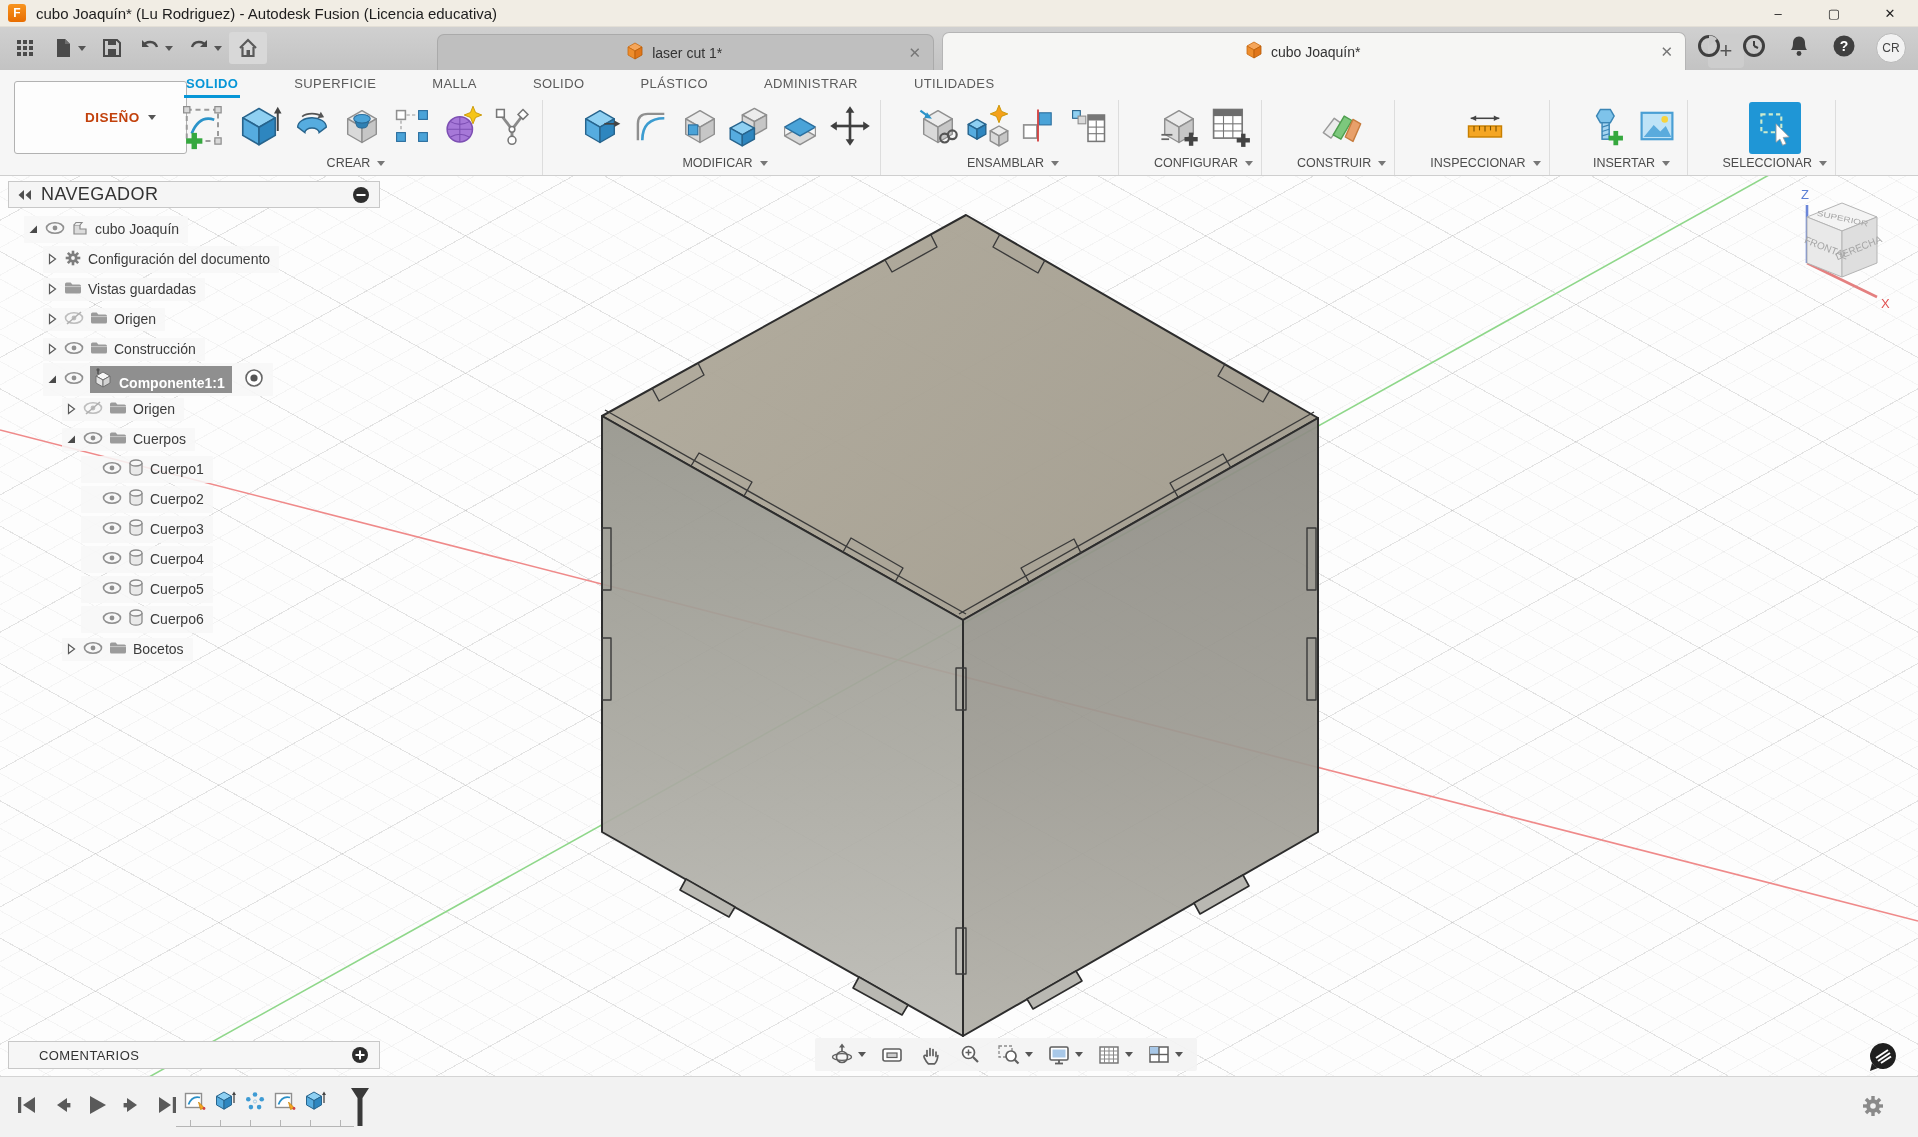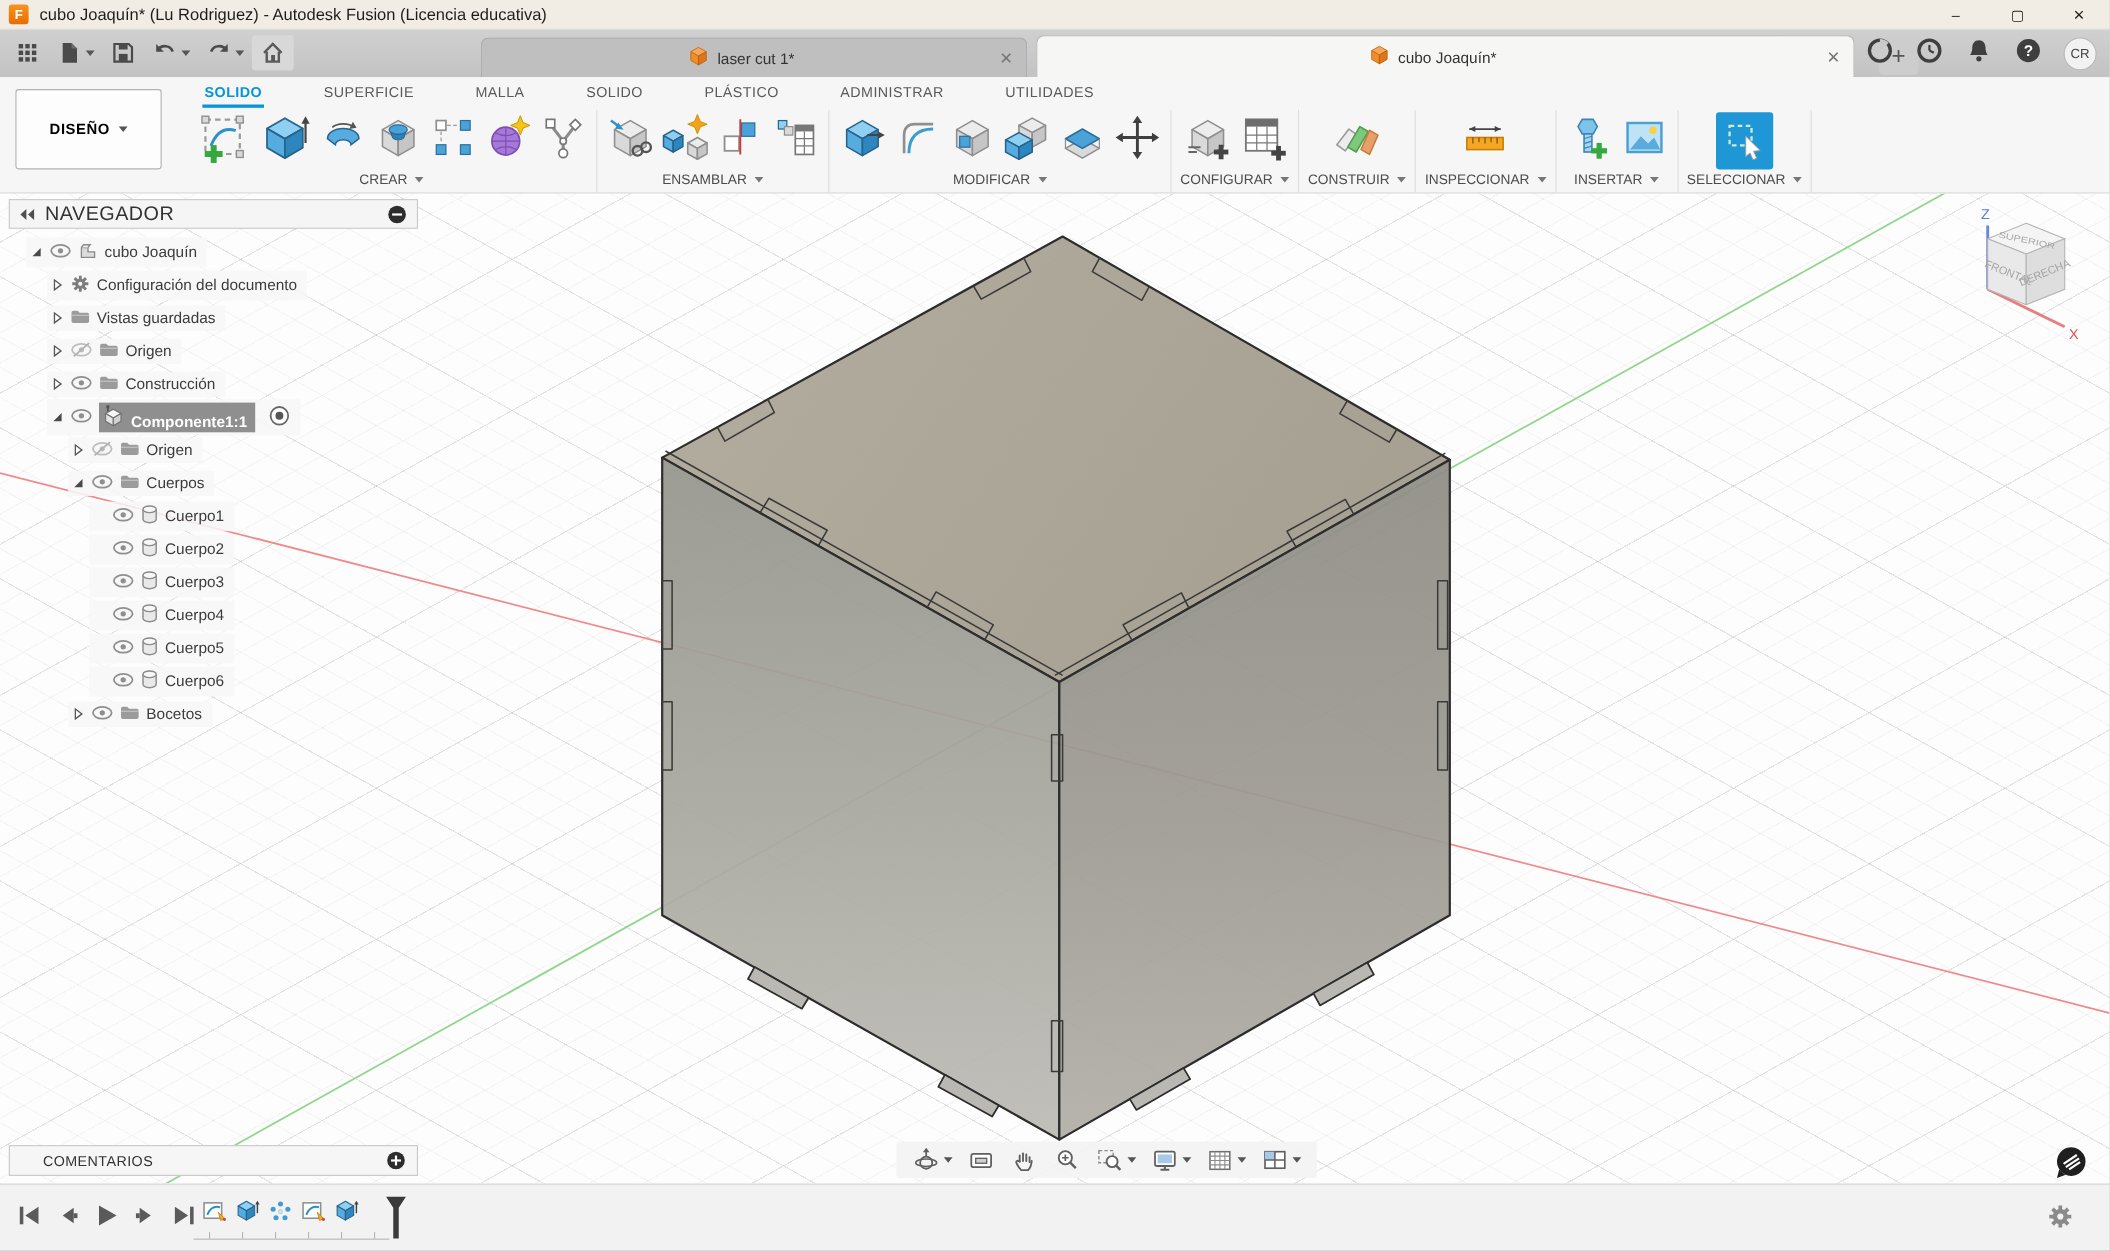--- a/index.html
+++ b/index.html
@@ -33,25 +33,25 @@
   .addtab{width:36px;height:34px;margin-left:14px;margin-bottom:2px;border-radius:4px;background:#cdcdcd;
           display:flex;align-items:center;justify-content:center;color:#555;font-size:22px;}
   .statusicons{position:absolute;right:12px;top:6px;display:flex;align-items:center;gap:19px;}
   .avatar{width:30px;height:30px;border-radius:50%;background:#f2f2f2;border:1px solid #b9b9b9;
           display:flex;align-items:center;justify-content:center;font-size:12px;color:#444;box-sizing:border-box;}
   
   .ribbon{position:absolute;left:0;top:70px;width:100%;height:106px;background:#f6f6f6;
           border-bottom:1px solid #cfcfcf;box-sizing:border-box;}
   .workspace{position:absolute;left:14px;top:11px;width:131px;height:71px;background:#fdfdfd;
              border:1px solid #b2b2b2;border-radius:3px;display:flex;align-items:center;justify-content:center;
-             font-size:13.5px;font-weight:bold;color:#000000;letter-spacing:.5px;}
+             font-size:13.5px;font-weight:bold;color:#c2410c;letter-spacing:.5px;padding-left:40px;}
   .rtabs{position:absolute;left:184px;top:0;height:29px;display:flex;gap:52px;align-items:center;}
   .rtab{font-size:13px;color:#5a5a5a;letter-spacing:.4px;padding:5px 2px 4px;border-bottom:3px solid transparent;}
   .rtab.active{color:#0696d7;font-weight:bold;border-bottom-color:#0696d7;}
-  .rgroups{position:absolute;left:170px;top:30px;height:75px;display:flex;}
+  .rgroups{position:absolute;left:170px;top:30px;height:75px;display:flex;gap:27px;}
   .rgroup{display:flex;flex-direction:column;align-items:center;justify-content:flex-start;
           border-right:1px solid #ddd;padding:0 8px;box-sizing:border-box;}
   .rgicons{display:flex;align-items:center;gap:6px;height:55px;}
   .rgicons svg{width:44px;height:44px;}
   .rgicons .big svg{width:50px;height:50px;}
   .selbtn{width:52px;height:52px;background:#1f96d6;border-radius:3px;display:flex;align-items:center;justify-content:center;}
   .selbtn svg{width:42px;height:42px;}
   .rglabel{font-size:12.5px;color:#4c4c4c;display:flex;align-items:center;gap:4px;margin-top:1px;}
   .rglabel .caret{border-top-color:#777;}
   
@@ -284,60 +284,20 @@
               </svg></div>
           </div>
           <div class="rglabel">
             <span>CREAR</span>
             <span class="caret"></span>
           </div>
         </div>
         <div class="rgroup">
           <div class="rgicons">
             <div><svg viewBox="0 0 40 40" width="40" height="40" xmlns="http://www.w3.org/2000/svg">
-                <polygon points="20,6 33,13.5 20,21 7,13.5" fill="#ececec" stroke="#8f8f8f" stroke-width="1.3" stroke-linejoin="round"></polygon>
-                <polygon points="7,13.5 20,21 20,35 7,27.5" fill="#d9d9d9" stroke="#8f8f8f" stroke-width="1.3" stroke-linejoin="round"></polygon>
-                <polygon points="33,13.5 33,27.5 20,35 20,21" fill="#c6c6c6" stroke="#8f8f8f" stroke-width="1.3" stroke-linejoin="round"></polygon>
-                <line x1="4" y1="6" x2="12" y2="12" stroke="#2b93c9" stroke-width="2"></line>
-                <path d="M10 7.5 L14.5 13.5 L7.5 12.5 Z" fill="#2b93c9"></path>
-                <circle cx="26" cy="31" r="4" fill="none" stroke="#555" stroke-width="2"></circle>
-                <circle cx="33" cy="28" r="4" fill="none" stroke="#555" stroke-width="2"></circle>
-              </svg></div>
-            <div><svg viewBox="0 0 40 40" width="40" height="40" xmlns="http://www.w3.org/2000/svg">
-                <polygon points="10,14 18,18.5 10,23 2,18.5" fill="#8fd0f2" stroke="#27648d" stroke-width="1.3" stroke-linejoin="round"></polygon>
-                <polygon points="2,18.5 10,23 10,32 2,27.5" fill="#56acdf" stroke="#27648d" stroke-width="1.3" stroke-linejoin="round"></polygon>
-                <polygon points="18,18.5 18,27.5 10,32 10,23" fill="#2e86bf" stroke="#27648d" stroke-width="1.3" stroke-linejoin="round"></polygon>
-                <polygon points="30,20 38,24.5 30,29 22,24.5" fill="#ececec" stroke="#8f8f8f" stroke-width="1.3" stroke-linejoin="round"></polygon>
-                <polygon points="22,24.5 30,29 30,38 22,33.5" fill="#d9d9d9" stroke="#8f8f8f" stroke-width="1.3" stroke-linejoin="round"></polygon>
-                <polygon points="38,24.5 38,33.5 30,38 30,29" fill="#c6c6c6" stroke="#8f8f8f" stroke-width="1.3" stroke-linejoin="round"></polygon>
-                <path d="M30 1 L32.3 6.7 L38 9 L32.3 11.3 L30 17 L27.7 11.3 L22 9 L27.7 6.7 Z" fill="#f5a11b" stroke="#c79400" stroke-width="0.8"></path>
-              </svg></div>
-            <div><svg viewBox="0 0 40 40" width="40" height="40" xmlns="http://www.w3.org/2000/svg">
-                <rect x="7" y="19" width="12" height="12" fill="#fff" stroke="#8f8f8f" stroke-width="1.5"></rect>
-                <rect x="21" y="8" width="11" height="11" fill="#4aa3d8" stroke="#2a6e9e"></rect>
-                <line x1="20" y1="5" x2="20" y2="34" stroke="#d23b3b" stroke-width="1.6"></line>
-              </svg></div>
-            <div><svg viewBox="0 0 40 40" width="40" height="40" xmlns="http://www.w3.org/2000/svg">
-                <rect x="6" y="6" width="7" height="7" fill="#8fd0f2" stroke="#27648d"></rect>
-                <rect x="11" y="11" width="7" height="7" fill="#d9d9d9" stroke="#8f8f8f"></rect>
-                <rect x="20" y="10" width="15" height="24" fill="#fff" stroke="#777" stroke-width="1.4"></rect>
-                <rect x="20" y="10" width="15" height="5" fill="#777"></rect>
-                <line x1="20" y1="21" x2="35" y2="21" stroke="#777"></line>
-                <line x1="20" y1="27" x2="35" y2="27" stroke="#777"></line>
-                <line x1="27.5" y1="15" x2="27.5" y2="34" stroke="#777"></line>
-              </svg></div>
-          </div>
-          <div class="rglabel">
-            <span>ENSAMBLAR</span>
-            <span class="caret"></span>
-          </div>
-        </div>
-        <div class="rgroup">
-          <div class="rgicons">
-            <div><svg viewBox="0 0 40 40" width="40" height="40" xmlns="http://www.w3.org/2000/svg">
                 <polygon points="20,6 33,13.5 20,21 7,13.5" fill="#8fd0f2" stroke="#27648d" stroke-width="1.3" stroke-linejoin="round"></polygon>
                 <polygon points="7,13.5 20,21 20,35 7,27.5" fill="#56acdf" stroke="#27648d" stroke-width="1.3" stroke-linejoin="round"></polygon>
                 <polygon points="33,13.5 33,27.5 20,35 20,21" fill="#2e86bf" stroke="#27648d" stroke-width="1.3" stroke-linejoin="round"></polygon>
                 <line x1="24" y1="18" x2="36" y2="18" stroke="#444" stroke-width="1.6"></line>
                 <path d="M33 15 L38.5 18 L33 21 Z" fill="#444"></path>
               </svg></div>
             <div><svg viewBox="0 0 40 40" width="40" height="40" xmlns="http://www.w3.org/2000/svg">
                 <path d="M9 33 V18 Q9 9 18 9 H33" fill="none" stroke="#8f8f8f" stroke-width="2.2"></path>
                 <path d="M13 33 Q13 13 33 13" fill="none" stroke="#3c9cd0" stroke-width="2.4"></path>
               </svg></div>
@@ -367,20 +327,60 @@
                   <line x1="7" y1="20" x2="33" y2="20"></line>
                 </g>
                 <path d="M20 2 L24 8 H16 Z" fill="#3f3f3f"></path>
                 <path d="M20 38 L16 32 H24 Z" fill="#3f3f3f"></path>
                 <path d="M2 20 L8 16 V24 Z" fill="#3f3f3f"></path>
                 <path d="M38 20 L32 16 V24 Z" fill="#3f3f3f"></path>
               </svg></div>
           </div>
           <div class="rglabel">
             <span>MODIFICAR</span>
+            <span class="caret"></span>
+          </div>
+        </div>
+        <div class="rgroup">
+          <div class="rgicons">
+            <div><svg viewBox="0 0 40 40" width="40" height="40" xmlns="http://www.w3.org/2000/svg">
+                <polygon points="20,6 33,13.5 20,21 7,13.5" fill="#ececec" stroke="#8f8f8f" stroke-width="1.3" stroke-linejoin="round"></polygon>
+                <polygon points="7,13.5 20,21 20,35 7,27.5" fill="#d9d9d9" stroke="#8f8f8f" stroke-width="1.3" stroke-linejoin="round"></polygon>
+                <polygon points="33,13.5 33,27.5 20,35 20,21" fill="#c6c6c6" stroke="#8f8f8f" stroke-width="1.3" stroke-linejoin="round"></polygon>
+                <line x1="4" y1="6" x2="12" y2="12" stroke="#2b93c9" stroke-width="2"></line>
+                <path d="M10 7.5 L14.5 13.5 L7.5 12.5 Z" fill="#2b93c9"></path>
+                <circle cx="26" cy="31" r="4" fill="none" stroke="#555" stroke-width="2"></circle>
+                <circle cx="33" cy="28" r="4" fill="none" stroke="#555" stroke-width="2"></circle>
+              </svg></div>
+            <div><svg viewBox="0 0 40 40" width="40" height="40" xmlns="http://www.w3.org/2000/svg">
+                <polygon points="10,14 18,18.5 10,23 2,18.5" fill="#8fd0f2" stroke="#27648d" stroke-width="1.3" stroke-linejoin="round"></polygon>
+                <polygon points="2,18.5 10,23 10,32 2,27.5" fill="#56acdf" stroke="#27648d" stroke-width="1.3" stroke-linejoin="round"></polygon>
+                <polygon points="18,18.5 18,27.5 10,32 10,23" fill="#2e86bf" stroke="#27648d" stroke-width="1.3" stroke-linejoin="round"></polygon>
+                <polygon points="30,20 38,24.5 30,29 22,24.5" fill="#ececec" stroke="#8f8f8f" stroke-width="1.3" stroke-linejoin="round"></polygon>
+                <polygon points="22,24.5 30,29 30,38 22,33.5" fill="#d9d9d9" stroke="#8f8f8f" stroke-width="1.3" stroke-linejoin="round"></polygon>
+                <polygon points="38,24.5 38,33.5 30,38 30,29" fill="#c6c6c6" stroke="#8f8f8f" stroke-width="1.3" stroke-linejoin="round"></polygon>
+                <path d="M30 1 L32.3 6.7 L38 9 L32.3 11.3 L30 17 L27.7 11.3 L22 9 L27.7 6.7 Z" fill="#f5a11b" stroke="#c79400" stroke-width="0.8"></path>
+              </svg></div>
+            <div><svg viewBox="0 0 40 40" width="40" height="40" xmlns="http://www.w3.org/2000/svg">
+                <rect x="7" y="19" width="12" height="12" fill="#fff" stroke="#8f8f8f" stroke-width="1.5"></rect>
+                <rect x="21" y="8" width="11" height="11" fill="#4aa3d8" stroke="#2a6e9e"></rect>
+                <line x1="20" y1="5" x2="20" y2="34" stroke="#d23b3b" stroke-width="1.6"></line>
+              </svg></div>
+            <div><svg viewBox="0 0 40 40" width="40" height="40" xmlns="http://www.w3.org/2000/svg">
+                <rect x="6" y="6" width="7" height="7" fill="#8fd0f2" stroke="#27648d"></rect>
+                <rect x="11" y="11" width="7" height="7" fill="#d9d9d9" stroke="#8f8f8f"></rect>
+                <rect x="20" y="10" width="15" height="24" fill="#fff" stroke="#777" stroke-width="1.4"></rect>
+                <rect x="20" y="10" width="15" height="5" fill="#777"></rect>
+                <line x1="20" y1="21" x2="35" y2="21" stroke="#777"></line>
+                <line x1="20" y1="27" x2="35" y2="27" stroke="#777"></line>
+                <line x1="27.5" y1="15" x2="27.5" y2="34" stroke="#777"></line>
+              </svg></div>
+          </div>
+          <div class="rglabel">
+            <span>ENSAMBLAR</span>
             <span class="caret"></span>
           </div>
         </div>
         <div class="rgroup">
           <div class="rgicons">
             <div><svg viewBox="0 0 40 40" width="40" height="40" xmlns="http://www.w3.org/2000/svg">
                 <polygon points="20,6 33,13.5 20,21 7,13.5" fill="#ececec" stroke="#8f8f8f" stroke-width="1.3" stroke-linejoin="round"></polygon>
                 <polygon points="7,13.5 20,21 20,35 7,27.5" fill="#d9d9d9" stroke="#8f8f8f" stroke-width="1.3" stroke-linejoin="round"></polygon>
                 <polygon points="33,13.5 33,27.5 20,35 20,21" fill="#c6c6c6" stroke="#8f8f8f" stroke-width="1.3" stroke-linejoin="round"></polygon>
                 <rect x="25" y="30" width="12" height="4" fill="#444"></rect>

